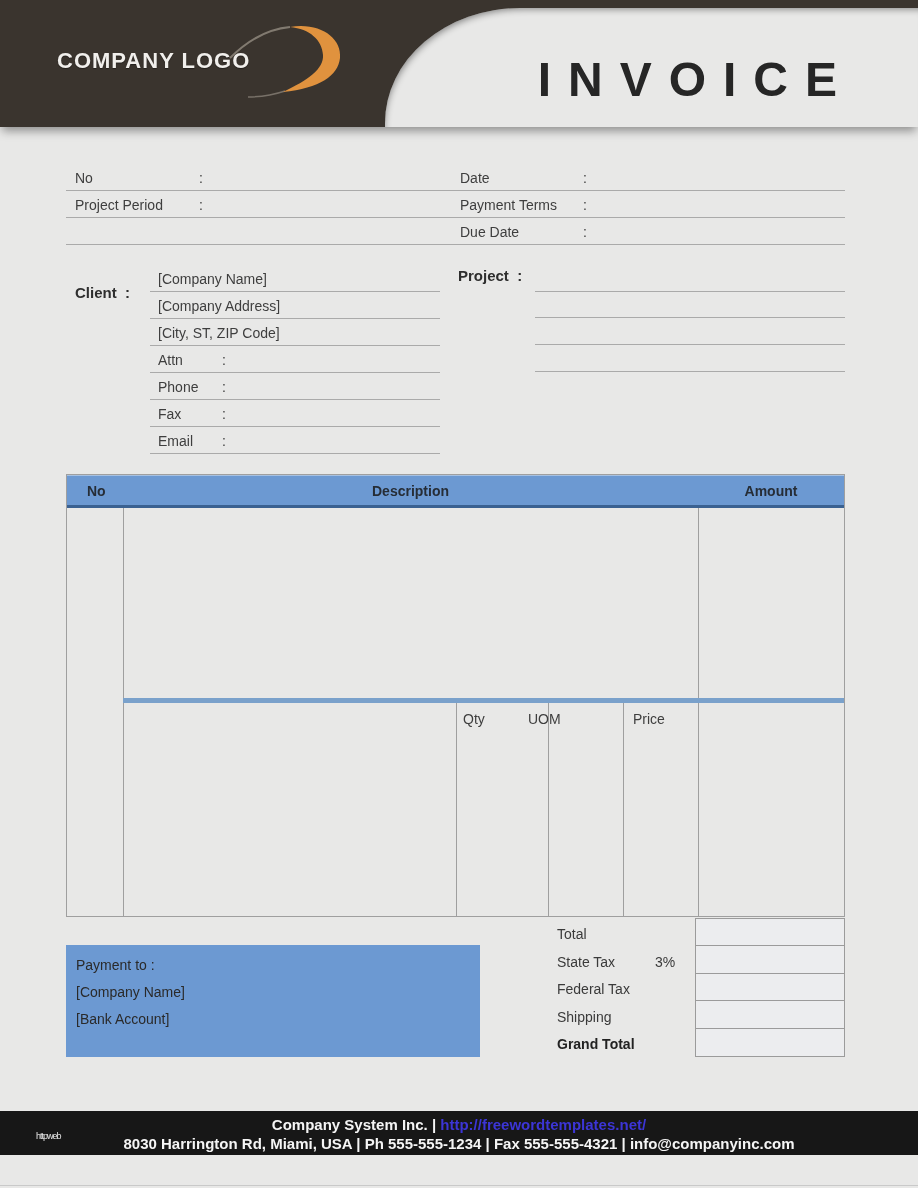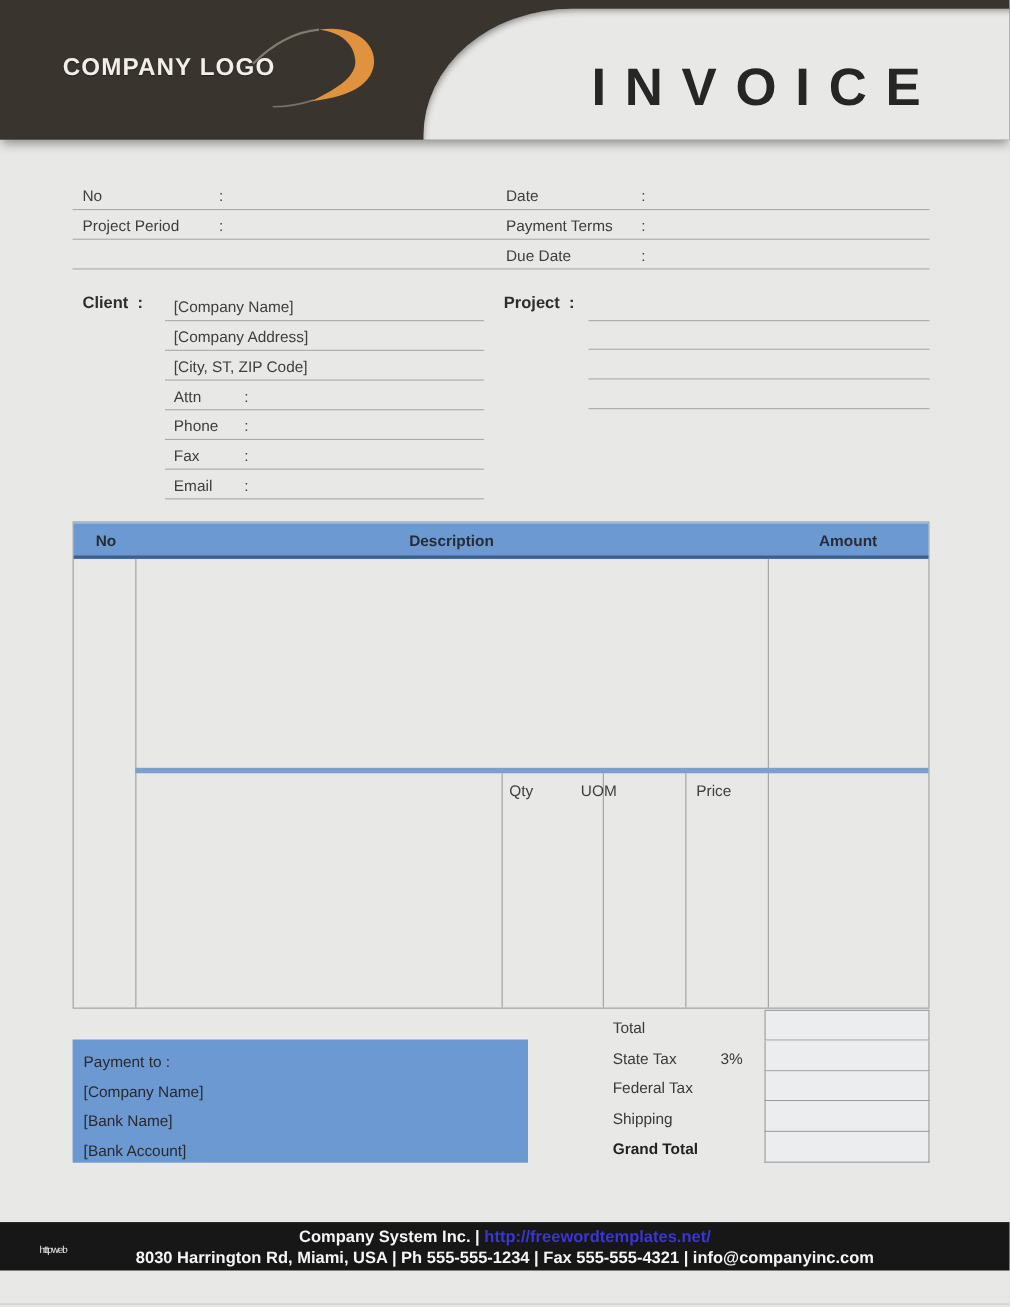--- a/index.html
+++ b/index.html
@@ -147,21 +147,21 @@
     <span class="m-label-l">Project Period</span>
     <span class="m-colon-l">:</span>
     <span class="m-label-r">Payment Terms</span>
     <span class="m-colon-r">:</span>
   </div>
   <div class="meta-row" style="top:219px">
     <span class="m-label-r">Due Date</span>
     <span class="m-colon-r">:</span>
   </div>
 
-  <span class="section-heading" style="left:75px; top:267px">
+  <span class="section-heading" style="left:75px; top:284px">
     <span>Client</span>&nbsp;&nbsp;<span>:</span>
   </span>
   <div class="client-row" style="top:266px">
     <span class="c-text">[Company Name]</span>
   </div>
   <div class="client-row" style="top:293px">
     <span class="c-text">[Company Address]</span>
   </div>
   <div class="client-row" style="top:320px">
     <span class="c-text">[City, ST, ZIP Code]</span>
@@ -212,21 +212,20 @@
     <div class="cell-hit" style="left:57px;top:228px;width:332px;bottom:0"></div>
     <div class="cell-hit" style="left:390px;top:250px;width:91px;bottom:0"></div>
     <div class="cell-hit" style="left:482px;top:250px;width:74px;bottom:0"></div>
     <div class="cell-hit" style="left:557px;top:250px;width:74px;bottom:0"></div>
     <div class="cell-hit" style="left:632px;top:33px;width:146px;bottom:0"></div>
   </div>
 
   <div class="payment-box">
     <div>Payment to :</div>
     <div>[Company Name]</div>
-    <div>[Bank Name]</div>
     <div>[Bank Account]</div>
   </div>
 
   <div class="totals-boxes">
     <div class="amount-box"></div>
     <div class="amount-box"></div>
     <div class="amount-box"></div>
     <div class="amount-box"></div>
     <div class="amount-box"></div>
   </div>

